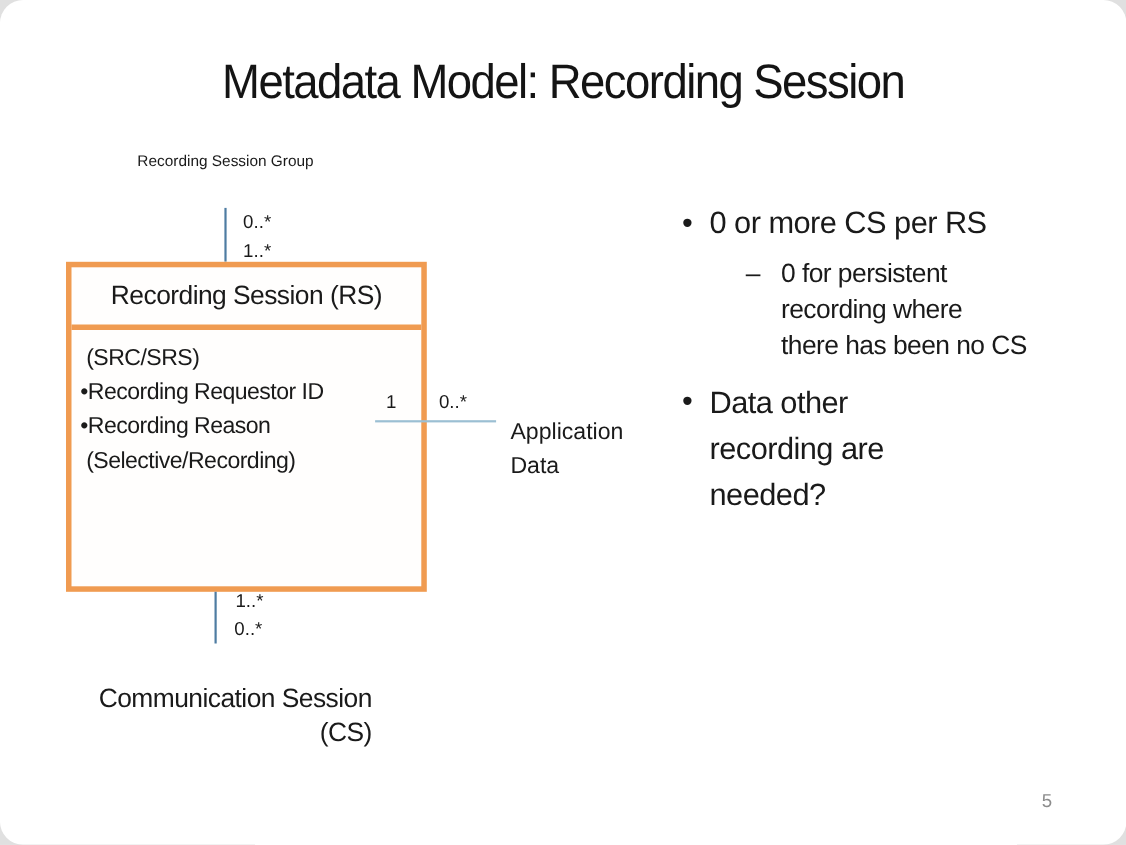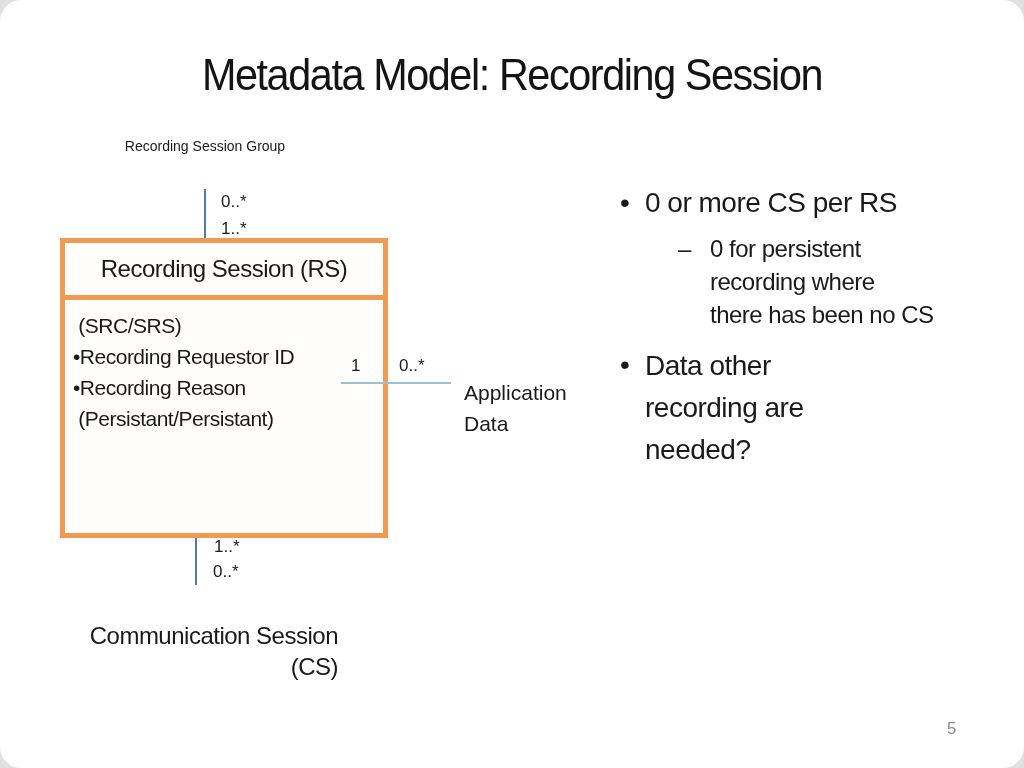--- a/index.html
+++ b/index.html
@@ -71,21 +71,21 @@
   <div class="abs vline vline-top"></div>
   <div class="abs mult m-top-1">0..*</div>
   <div class="abs mult m-top-2">1..*</div>
 
   <div class="abs class-box">
     <div class="class-box-header">Recording Session (RS)</div>
     <div class="class-box-body">
       <div class="attr-line"> (SRC/SRS)</div>
       <div class="attr-line">•Recording Requestor ID</div>
       <div class="attr-line">•Recording Reason</div>
-      <div class="attr-line"> (Persistant/Persistant)</div>
+      <div class="attr-line"> (Selective/Recording)</div>
     </div>
   </div>
 
   <div class="abs hline"></div>
   <div class="abs mult m-right-1">1</div>
   <div class="abs mult m-right-2">0..*</div>
   <div class="abs app-data-label">Application Data</div>
 
   <div class="abs vline vline-bottom"></div>
   <div class="abs mult m-bot-1">1..*</div>

